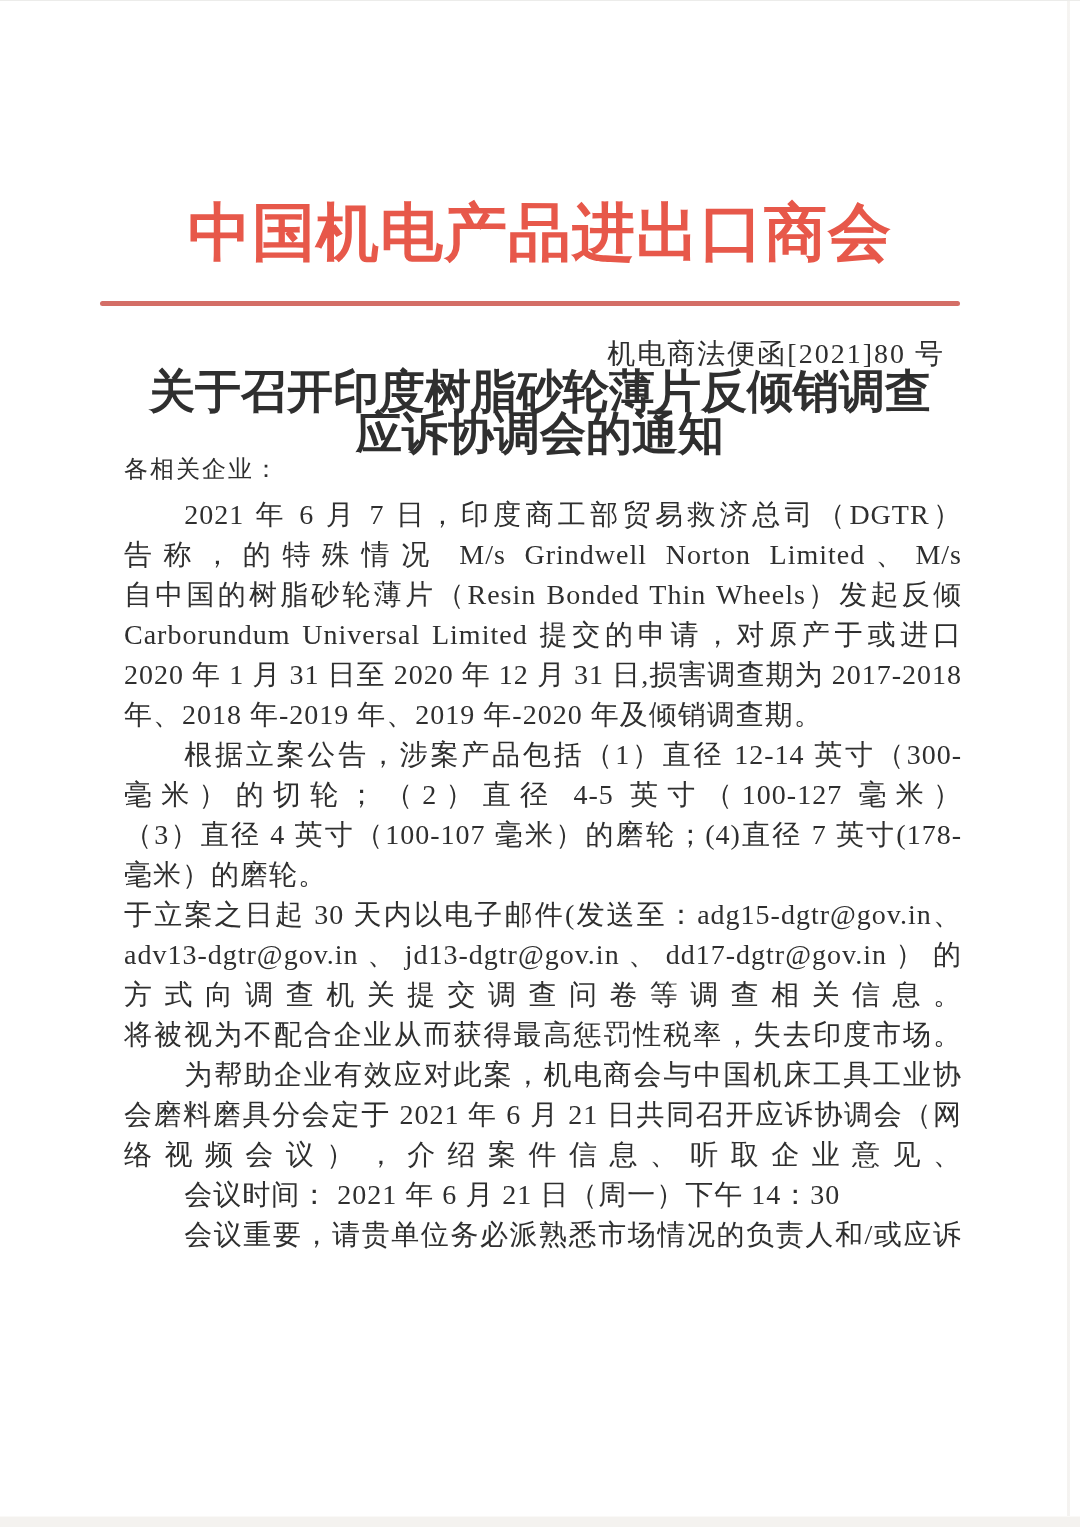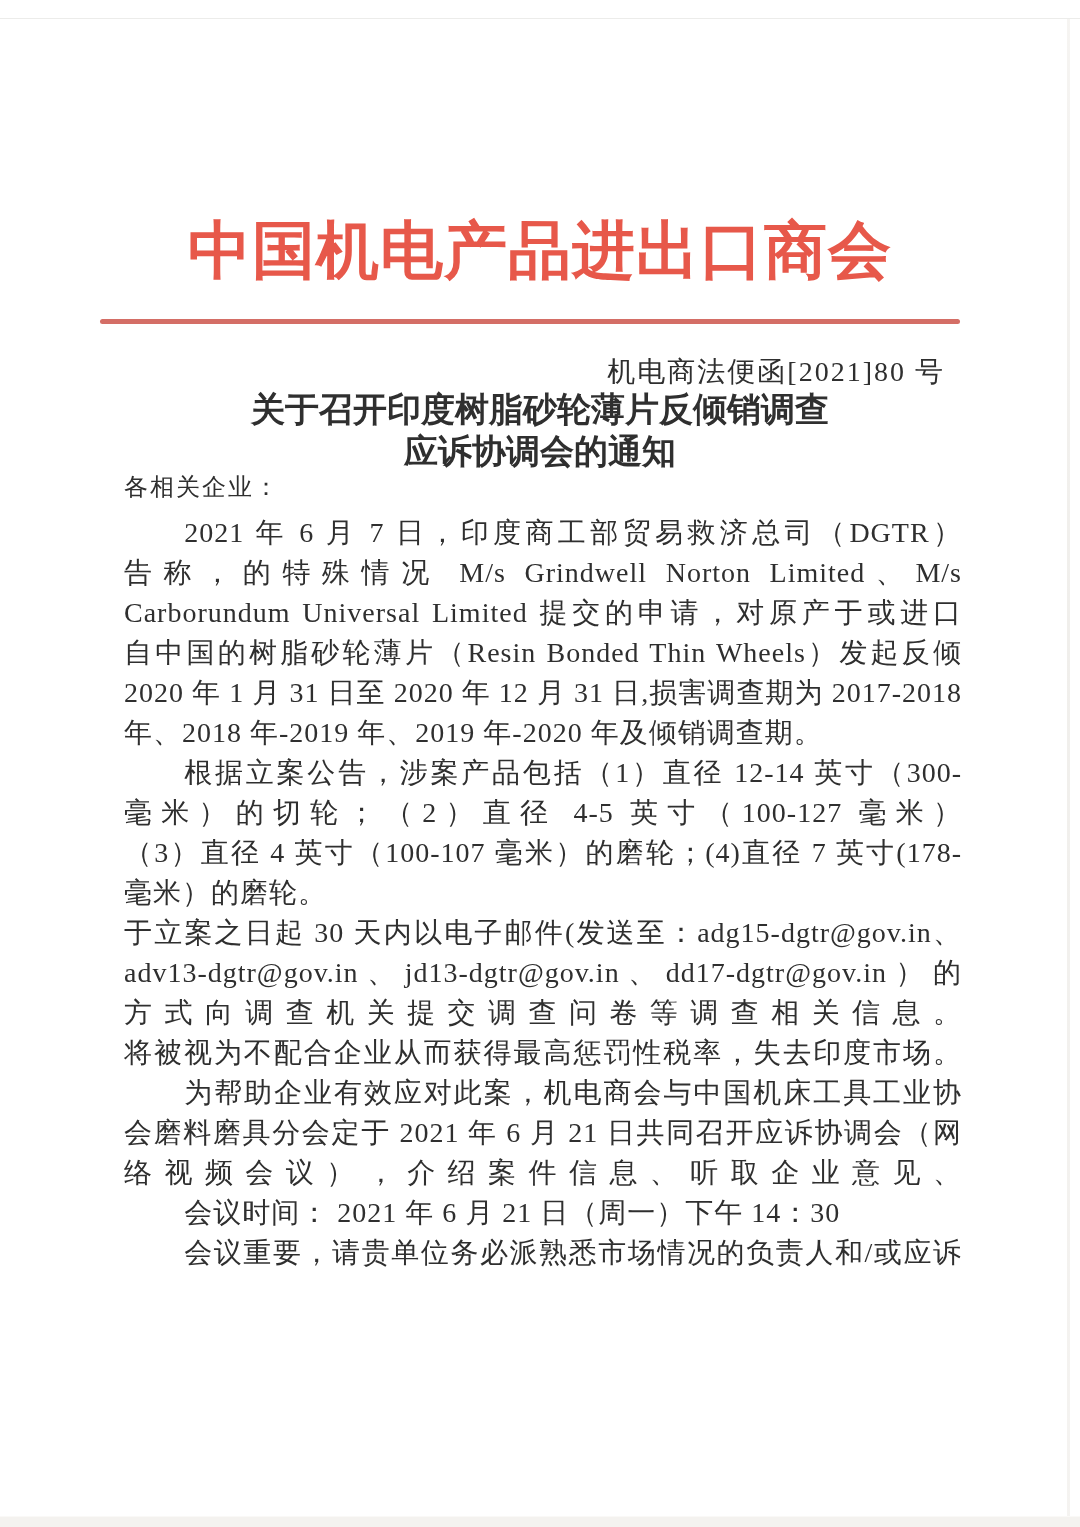--- a/index.html
+++ b/index.html
@@ -7,21 +7,20 @@
     width: 1080px; height: 1527px;
     background: #ffffff;
     font-family: "Liberation Serif", "DejaVu Serif", serif;
     position: relative;
     overflow: hidden;
   }
   .page {
     position: absolute; inset: 0;
     background: var(--page-bg, #ffffff);
     border-top: 1px solid #ececea;
-    margin-top: 18px;
   }
   
   .page-edge-right {
     position: absolute; top: 0; bottom: 0; left: 1067px; width: 3px;
     background: linear-gradient(to bottom, #f3f1ee 0%, #eceae6 40%, #f2f0ed 100%);
     opacity: .8;
   }
   
   .page-edge-bottom {
     position: absolute; left: 0; right: 0; bottom: 0; height: 10px;
@@ -47,21 +46,21 @@
     text-align: right;
     font-size: 28px;
     color: var(--ink, #2f2f2f);
     letter-spacing: 2px;
   }
   .doc-title {
     position: absolute; top: 370px; left: 0; width: 1080px;
     text-align: center;
     color: var(--ink, #2f2f2f);
     font-weight: bold;
-    font-size: 34px;
+    font-size: 46px;
     line-height: 42px;
   }
   .salutation {
     position: absolute; top: 452px; left: 124px;
     font-size: 24px; letter-spacing: 2px;
     color: var(--ink, #2f2f2f);
   }
   .body-lines {
     position: absolute; top: 494px; left: 124px; width: 838px;
     font-size: 28px;
@@ -95,22 +94,22 @@
   <div class="doc-title">
     <div>关于召开印度树脂砂轮薄片反倾销调查</div>
     <div>应诉协调会的通知</div>
   </div>
 
   <div class="salutation">各相关企业：</div>
 
   <div class="body-lines">
       <div class="bl justify indent">2021 年 6 月 7 日，印度商工部贸易救济总司（DGTR）发布公</div>
       <div class="bl justify">告称，的特殊情况 M/s Grindwell Norton Limited、M/s</div>
+      <div class="bl justify">自中国的树脂砂轮薄片（Resin Bonded Thin Wheels）发起反倾</div>
       <div class="bl justify">Carborundum Universal Limited 提交的申请，对原产于或进口</div>
-      <div class="bl justify">自中国的树脂砂轮薄片（Resin Bonded Thin Wheels）发起反倾</div>
       <div class="bl justify">2020 年 1 月 31 日至 2020 年 12 月 31 日,损害调查期为 2017-2018</div>
       <div class="bl">年、2018 年-2019 年、2019 年-2020 年及倾销调查期。</div>
       <div class="bl justify indent">根据立案公告，涉案产品包括（1）直径 12-14 英寸（300-356</div>
       <div class="bl justify">毫米）的切轮；（2）直径 4-5 英寸（100-127 毫米）的超薄砂轮；</div>
       <div class="bl justify">（3）直径 4 英寸（100-107 毫米）的磨轮；(4)直径 7 英寸(178-180</div>
       <div class="bl">毫米）的磨轮。</div>
       <div class="bl justify">于立案之日起 30 天内以电子邮件(发送至：adg15-dgtr@gov.in、</div>
       <div class="bl justify">adv13-dgtr@gov.in、jd13-dgtr@gov.in、dd17-dgtr@gov.in）的</div>
       <div class="bl justify">方式向调查机关提交调查问卷等调查相关信息。如果未按时提交，</div>
       <div class="bl justify">将被视为不配合企业从而获得最高惩罚性税率，失去印度市场。</div>

